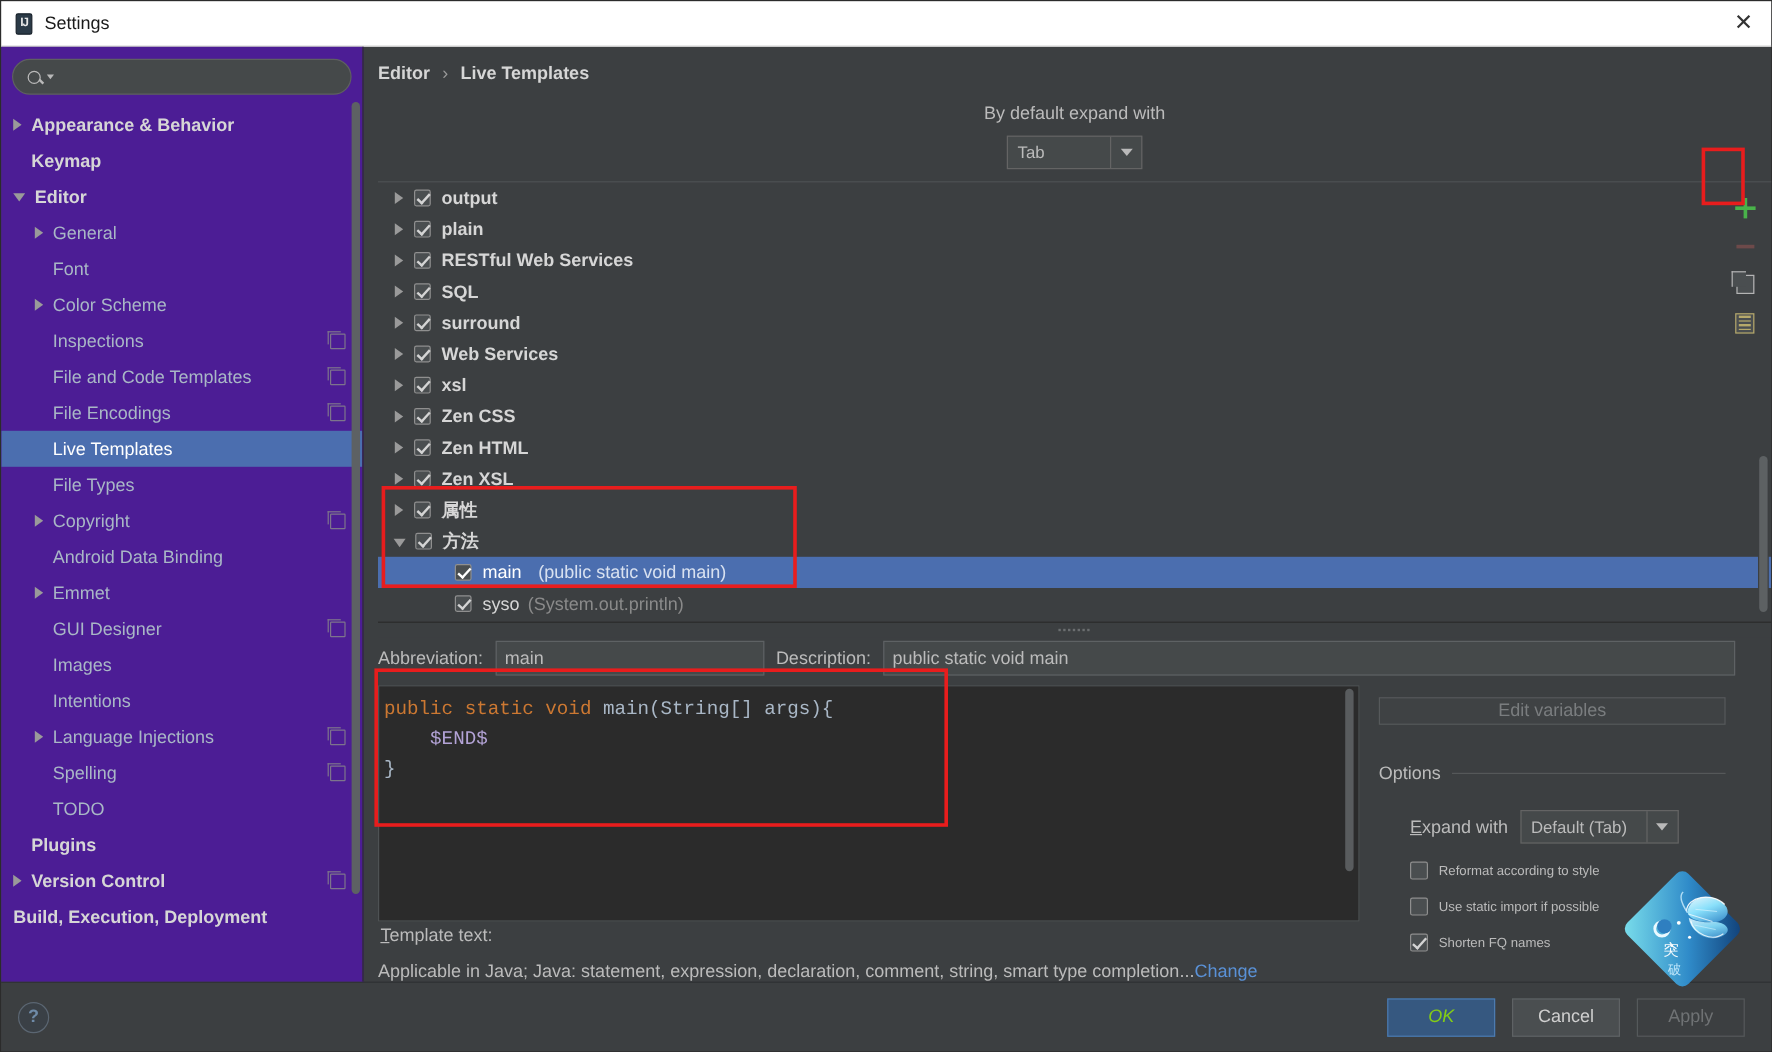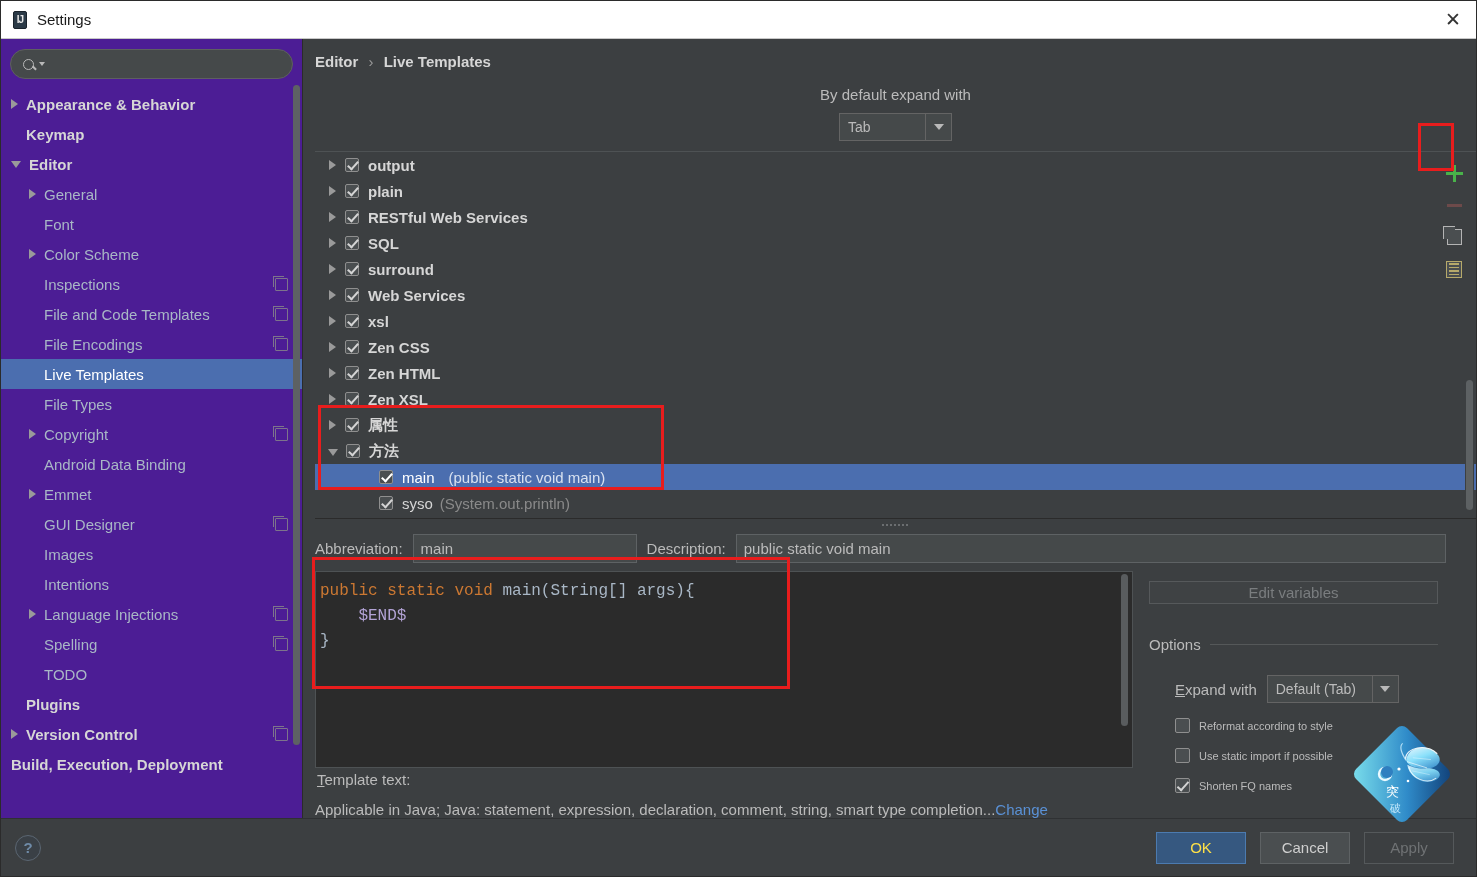--- a/index.html
+++ b/index.html
@@ -240,21 +240,21 @@
     width:26px;height:26px;border-radius:50%;border:1px solid #5b6672;
     color:#6f8ba8;display:flex;align-items:center;justify-content:center;
     font-size:15px;font-weight:bold;background:#3a4046;
   }
   #footer .spacer{ flex:1 1 auto; }
   .dbtn{
     height:32px;min-width:90px;padding:0 20px;display:flex;align-items:center;
     justify-content:center;font-size:15px;border:1px solid #5e6264;background:#4a4e50;
     color:#cfcfcf;margin-left:14px;
   }
-  .dbtn.primary{ background:#365880; border-color:#4c7bb0; color:#fde047;}
+  .dbtn.primary{ background:#365880; border-color:#4c7bb0; color:#84cc16;font-style:italic;}
   .dbtn.disabled{ color:#6f7274; background:#42464800; border-color:#55595b;}
 
   
   .anno{ position:absolute; border:3px solid #e81d1d; pointer-events:none; z-index:40;}
 
   
   #butterfly{
     position:absolute; right:8px; bottom:38px; width:122px;height:120px; z-index:45;
     pointer-events:none;
   }

